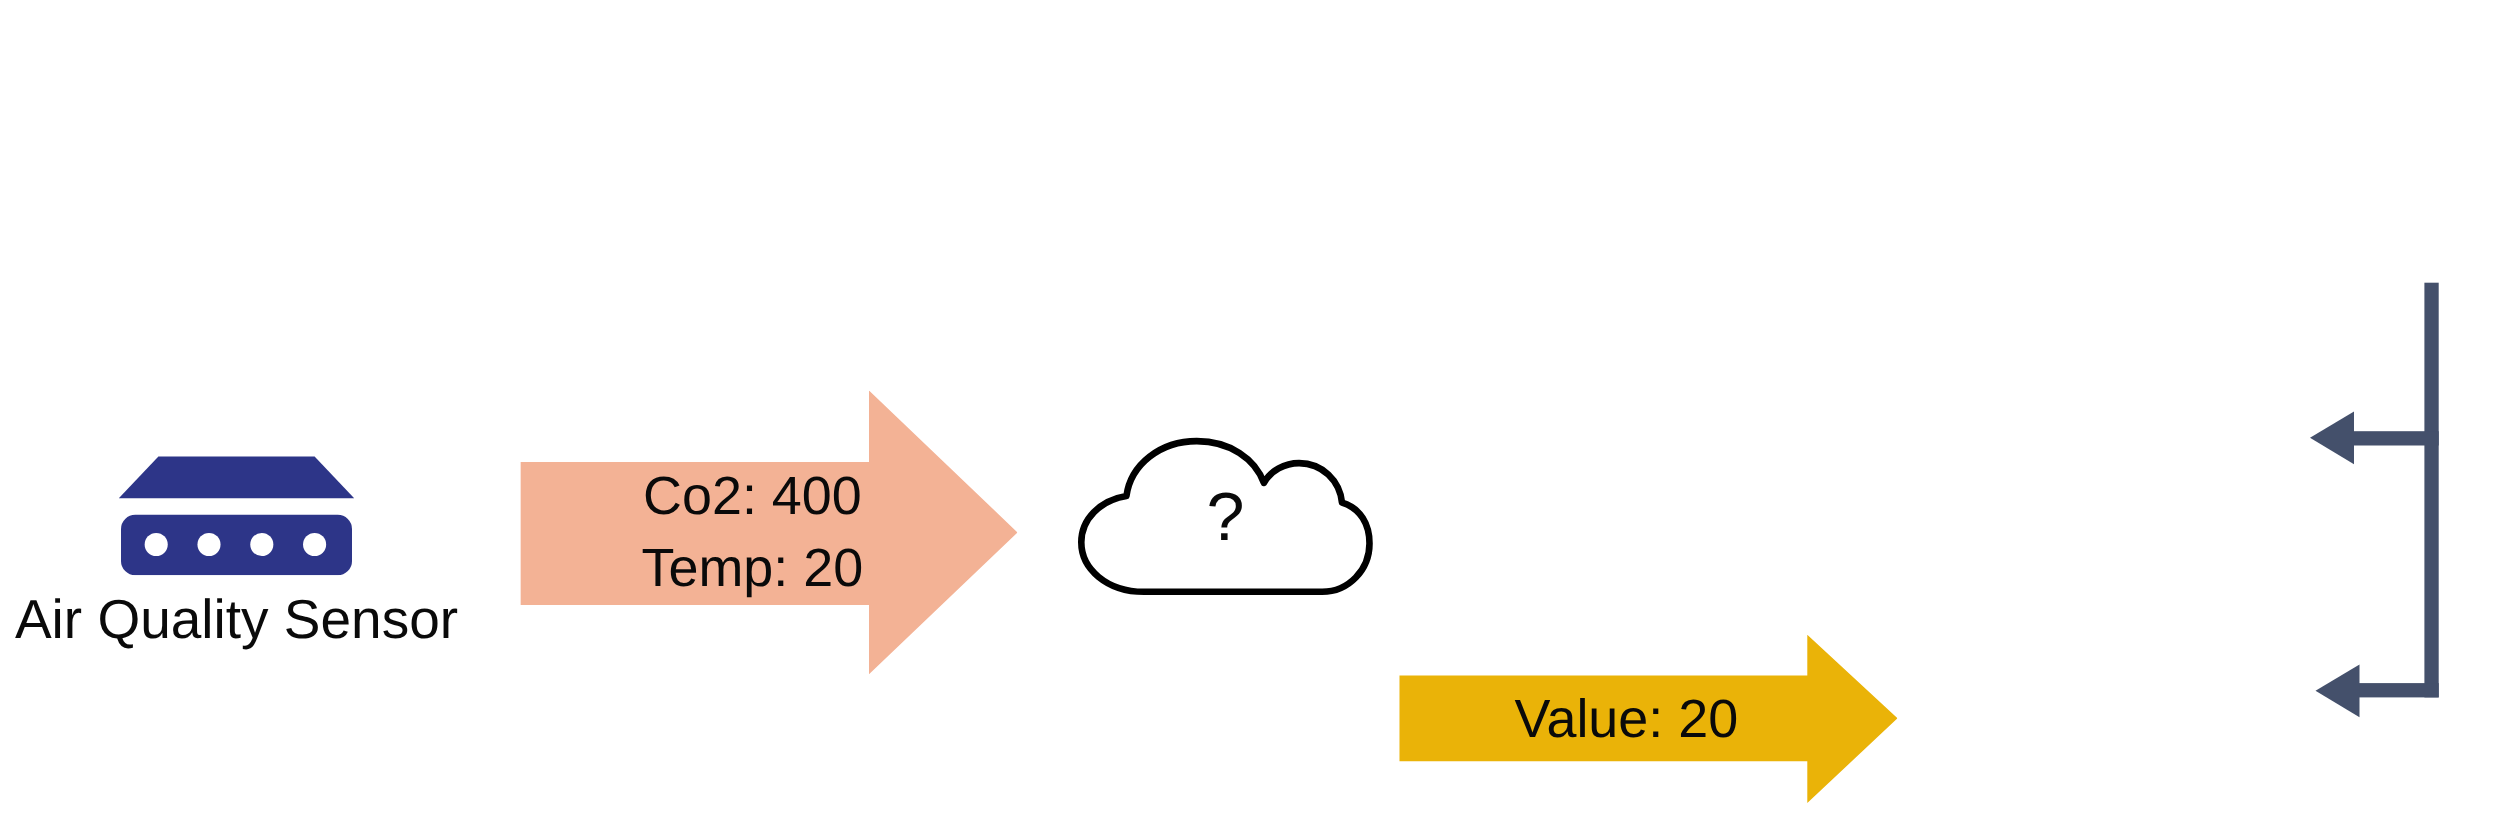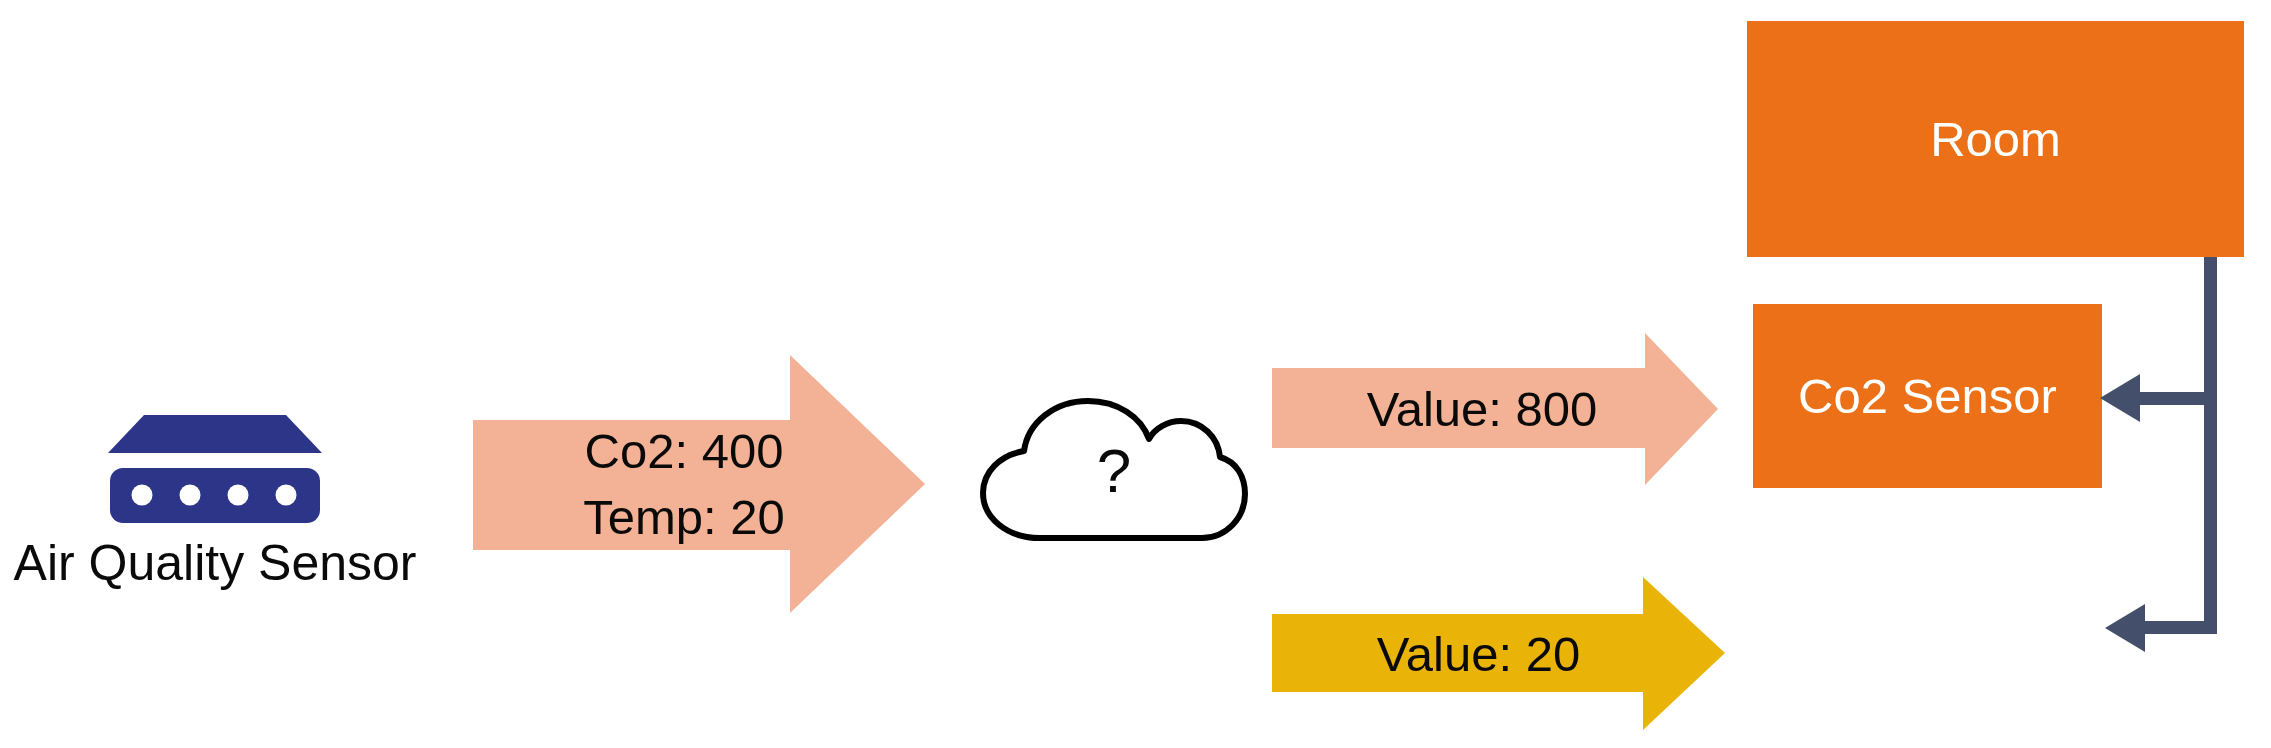--- a/index.html
+++ b/index.html
@@ -104,35 +104,26 @@
              C 50 32 77 11 110 11
              C 140 11 163 27 171 49
              C 177 38 190 31 203 31
              C 224 31 240 47 242 67
              C 259 72 267 87 267 104
              C 267 128 248 148 224 148
              Z" stroke-width="6" stroke-linejoin="round" style="fill: rgb(255, 255, 255); stroke: rgb(0, 0, 0);"></path>
   </svg>
   <div class="abs cloud-question" style="color: rgb(10, 10, 10);">?</div>
 
-  <div class="abs block-arrow arrow-2" style="background-color: rgb(243, 178, 149);">
-    <div>Value: 800</div>
-  </div>
 
   <div class="abs block-arrow arrow-3" style="background-color: #eab308;">
     <div>Value: 20</div>
   </div>
 
-  <div class="abs node node-room" style="background-color: rgb(235, 112, 23); color: rgb(255, 255, 255);">
-    <span>Room</span>
-  </div>
 
-  <div class="abs node node-co2" style="background-color: rgb(235, 112, 23); color: rgb(255, 255, 255);">
-    <span>Co2 Sensor</span>
-  </div>
 
 
   <div class="abs conn-vline" style="background-color: rgb(68, 80, 107);"></div>
   <div class="abs conn-bar-co2" style="background-color: rgb(68, 80, 107);"></div>
   <div class="abs conn-head conn-head-co2" style="border-right-color: rgb(68, 80, 107);"></div>
   <div class="abs conn-bar-temp" style="background-color: rgb(68, 80, 107);"></div>
   <div class="abs conn-head conn-head-temp" style="border-right-color: rgb(68, 80, 107);"></div>
 
 </div>
 

